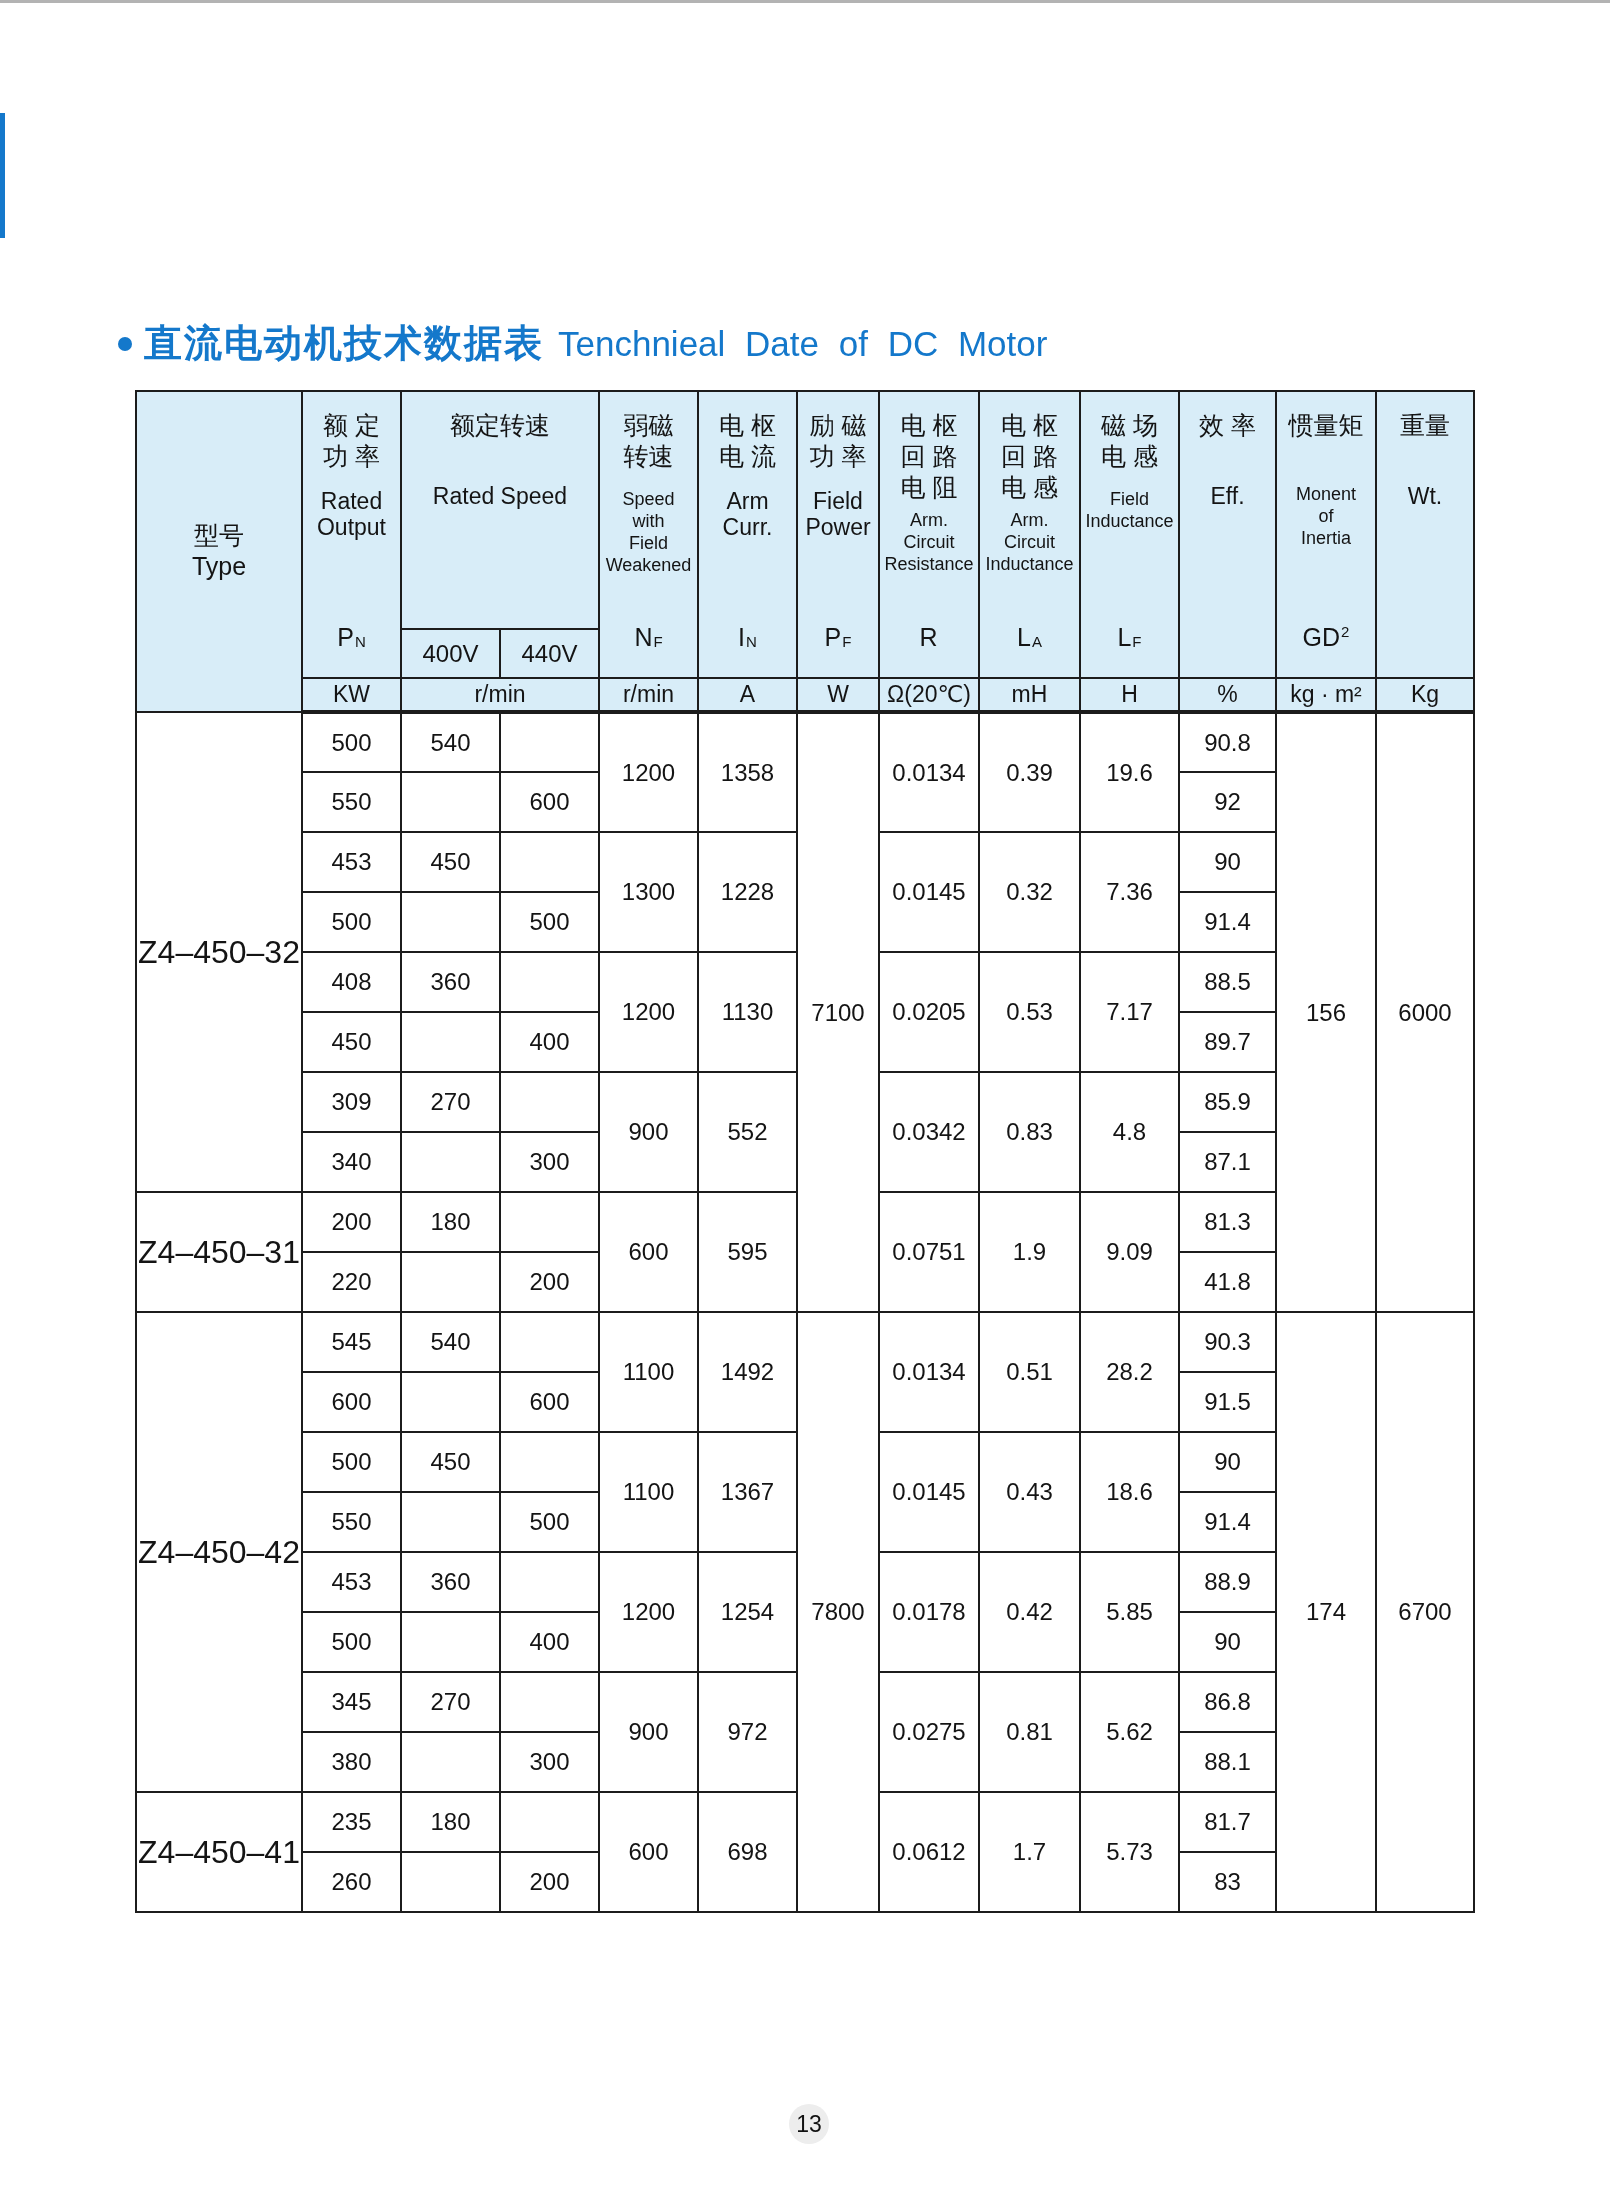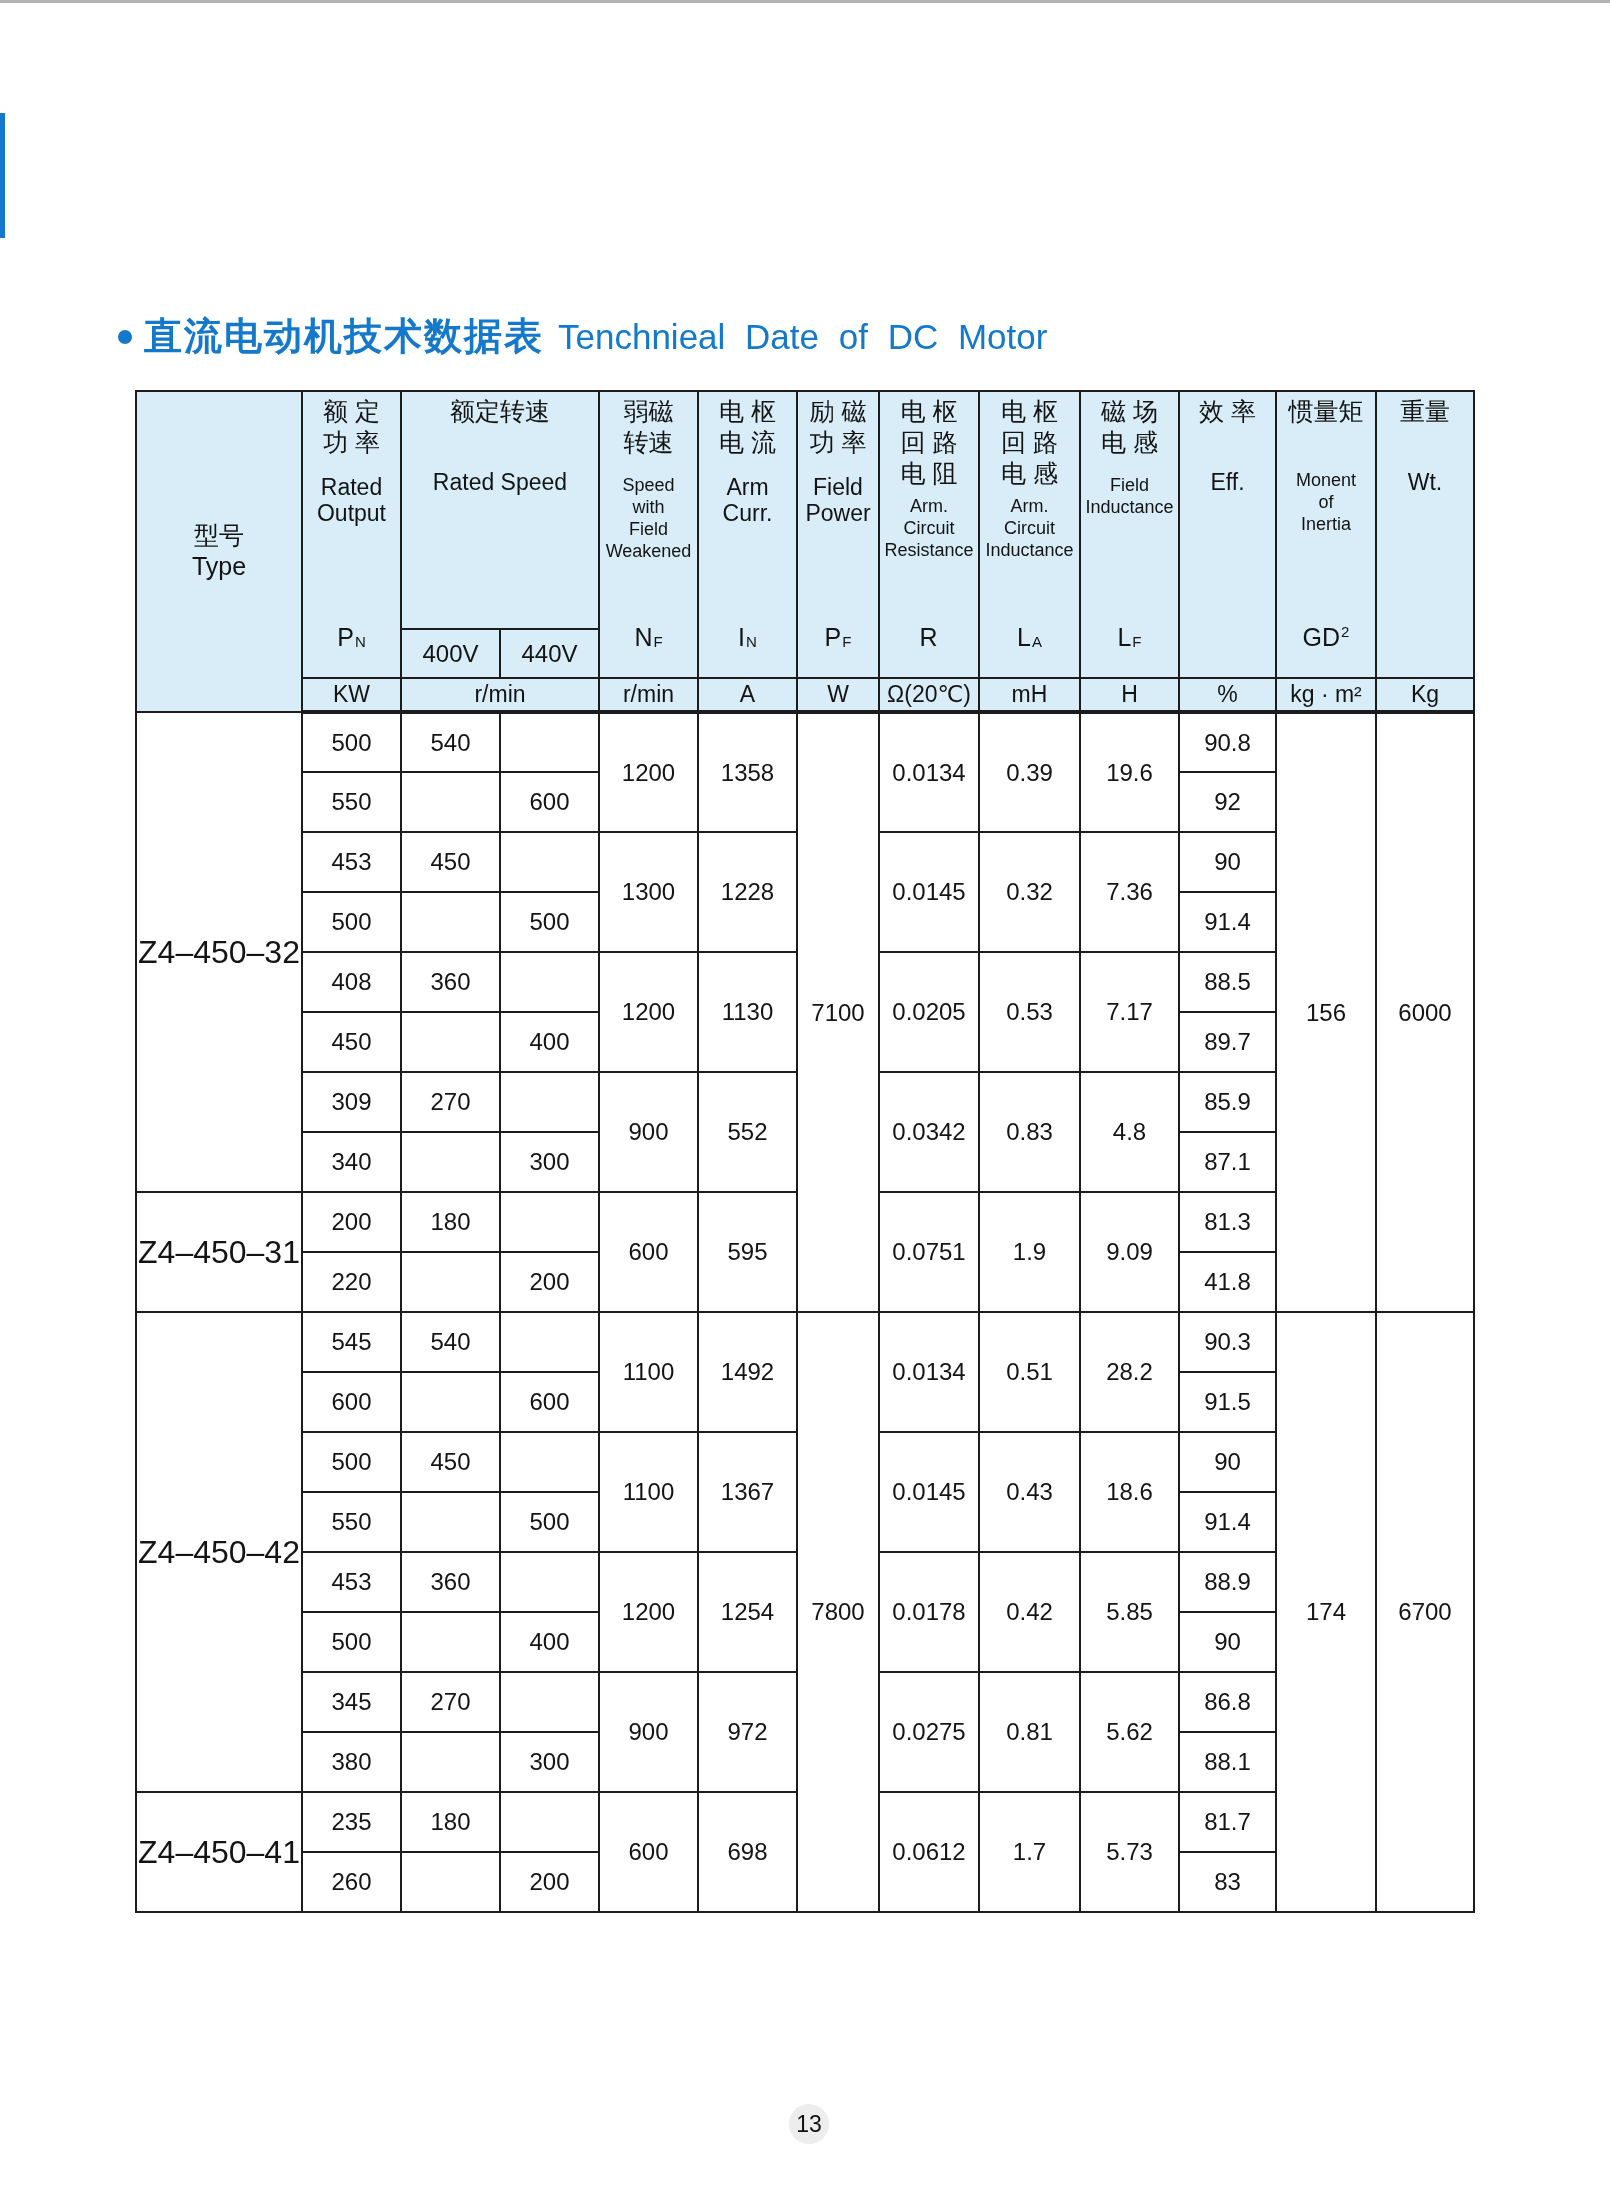--- a/index.html
+++ b/index.html
@@ -11,35 +11,35 @@
   }
   *{margin:0;padding:0;box-sizing:border-box;}
   html,body{background:#ffffff;}
   body{
     width:1610px;height:2200px;position:relative;overflow:hidden;
     font-family:"Liberation Sans","DejaVu Sans",sans-serif;color:#141414;
   }
   .top-rule{position:absolute;left:0;top:0;width:1610px;height:3px;background:var(--rule);}
   .edge-bar{position:absolute;left:0;top:113px;width:5px;height:125px;background:var(--accent);}
 
-  .title{position:absolute;left:118px;top:311px;display:flex;align-items:center;white-space:nowrap;}
+  .title{position:absolute;left:118px;top:318px;display:flex;align-items:center;white-space:nowrap;}
   .title .bullet{width:14px;height:14px;border-radius:50%;background:var(--accent);margin-right:12px;flex:0 0 auto;}
   .title .zh{font-size:38px;font-weight:700;color:var(--accent);letter-spacing:2px;}
   .title .en{font-size:35px;font-weight:400;color:var(--accent);margin-left:14px;word-spacing:10px;}
 
   .tablewrap{position:absolute;left:135px;top:390px;}
   table{border-collapse:collapse;table-layout:fixed;width:1338px;background:#fff;}
   th,td{border:2px solid var(--line);text-align:center;vertical-align:middle;font-weight:400;overflow:hidden;}
   thead th{background:var(--header-bg);vertical-align:top;padding:0;}
   thead .units th{vertical-align:middle;height:34px;font-size:23px;border-bottom:4px solid var(--line);}
   thead tr.h2 th{vertical-align:middle;height:49px;font-size:24px;}
   tbody td{height:60px;font-size:24px;}
   .type-cell{font-size:32px;}
 
-  .hw{display:flex;flex-direction:column;align-items:center;height:268px;padding-top:4px;}
+  .hw{display:flex;flex-direction:column;align-items:center;height:268px;padding-top:18px;}
   .hw-full{height:301px;justify-content:center;padding-top:16px;}
   .hw-h1{height:236px;}
   .h-cn{font-size:25px;line-height:31px;white-space:pre-line;}
   .h-en{font-size:23px;line-height:26px;white-space:pre-line;}
   .h-en-sm{font-size:18px;line-height:22px;white-space:pre-line;}
   .mt-lg{margin-top:42px;}
   .mt-md{margin-top:16px;}
   .mt-sm{margin-top:6px;}
   .spacer{flex:1 1 auto;}
   .sym{font-size:25px;margin-bottom:8px;}

